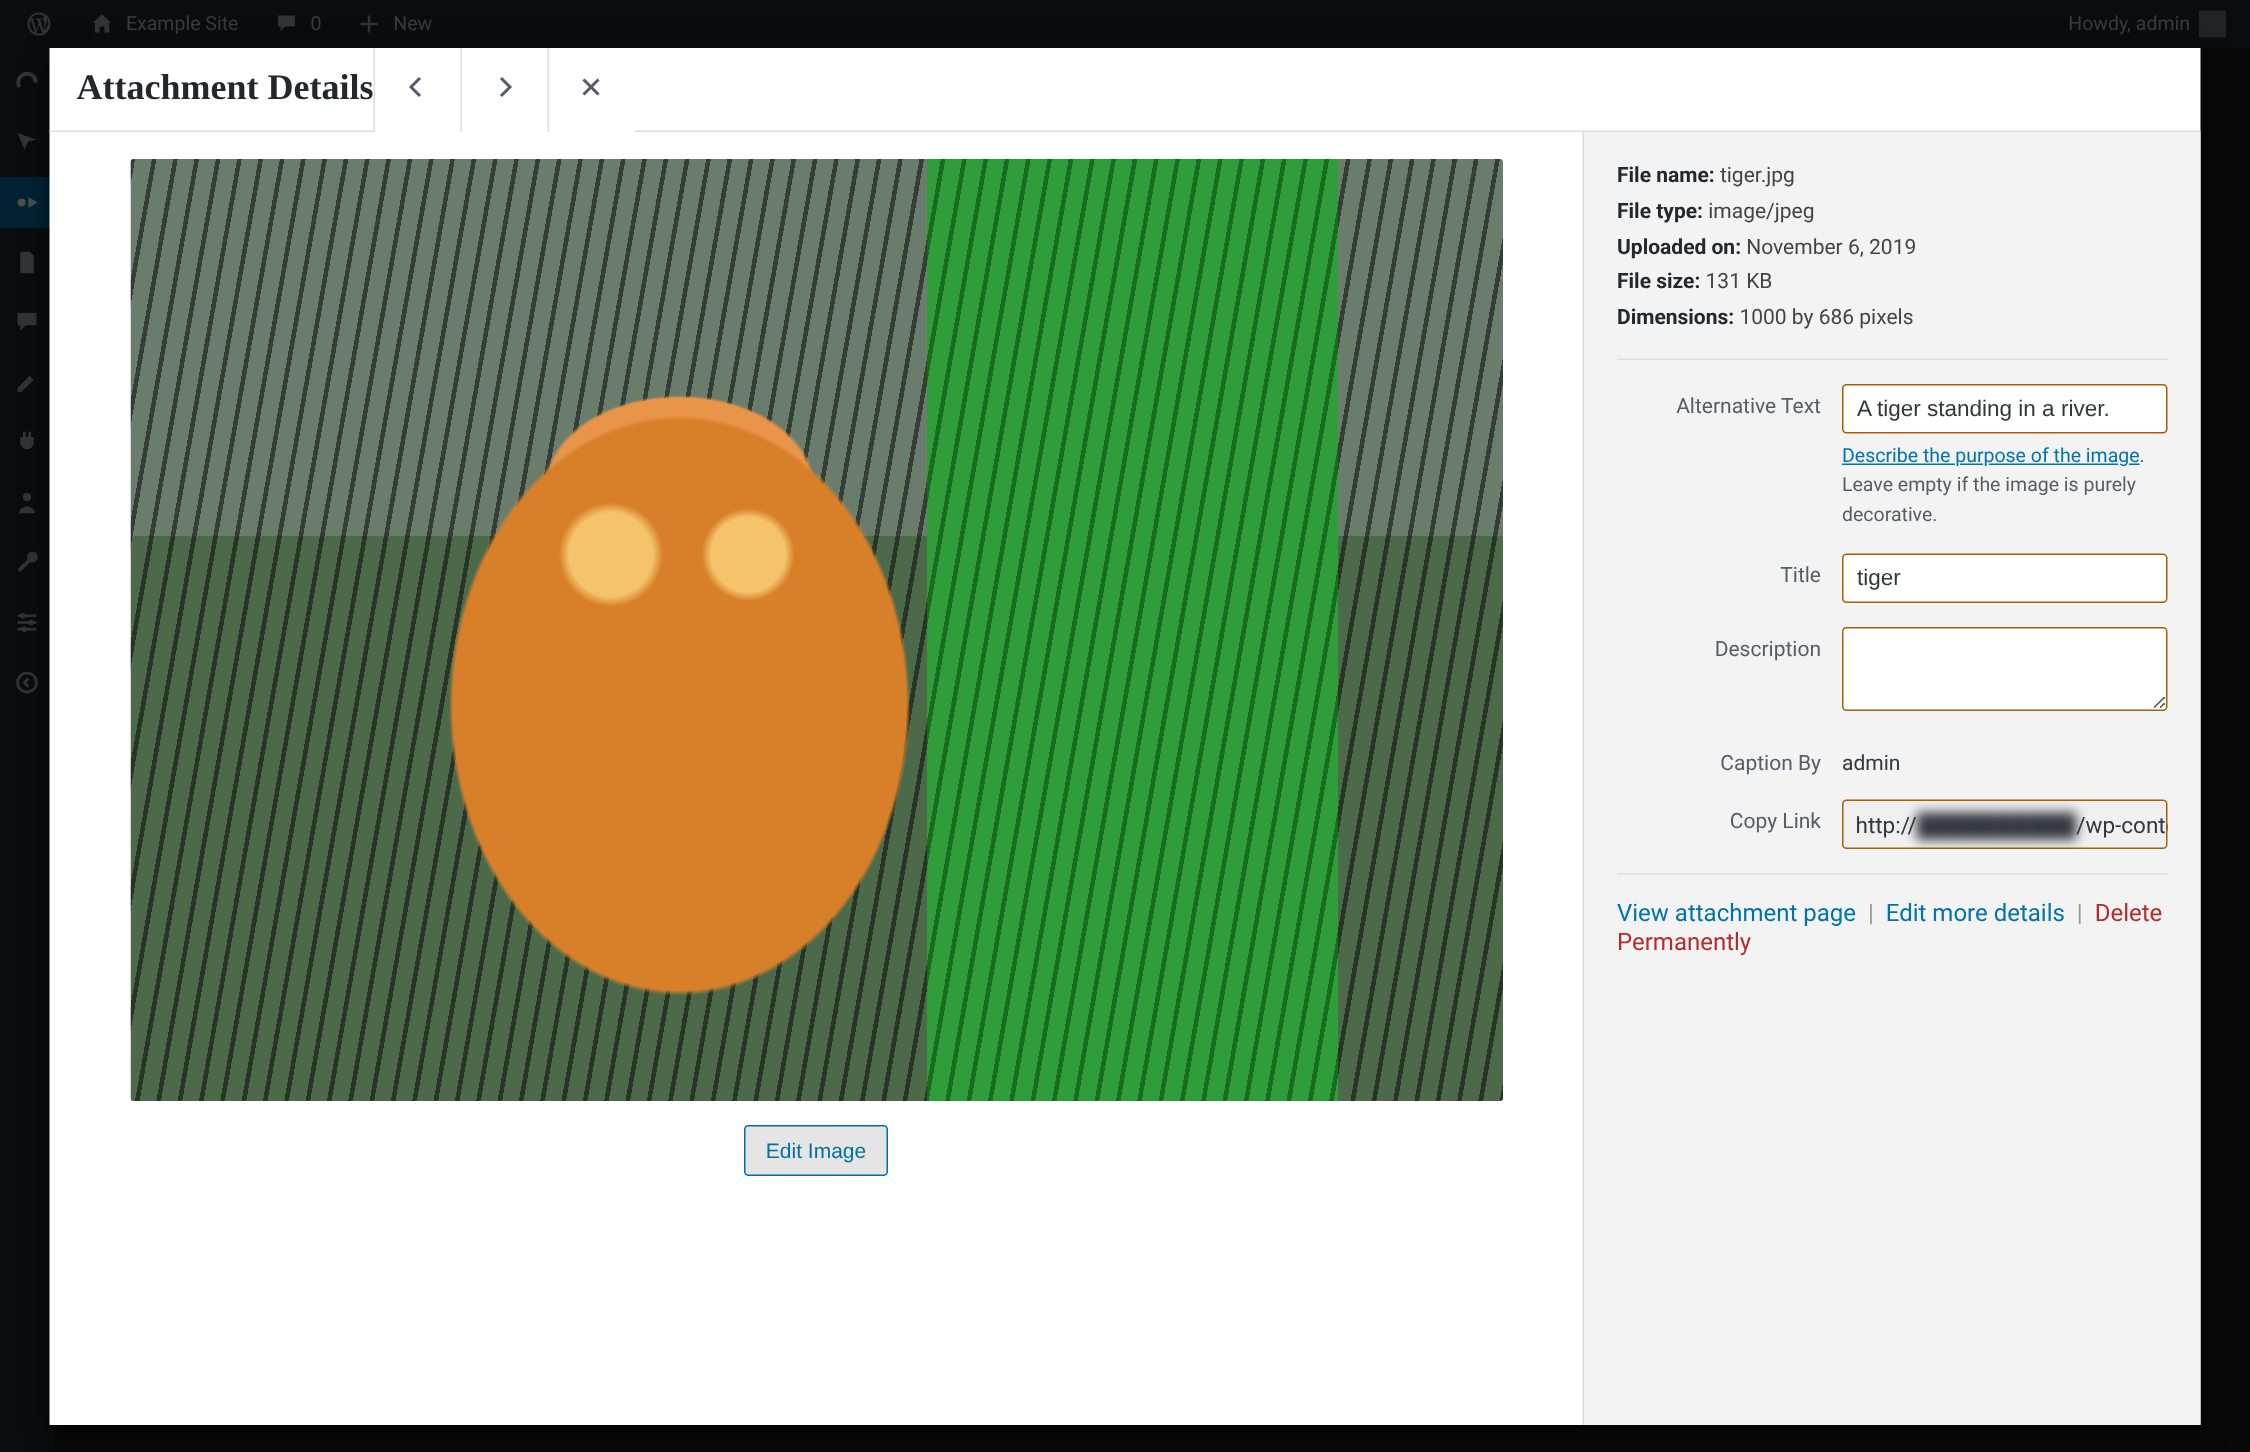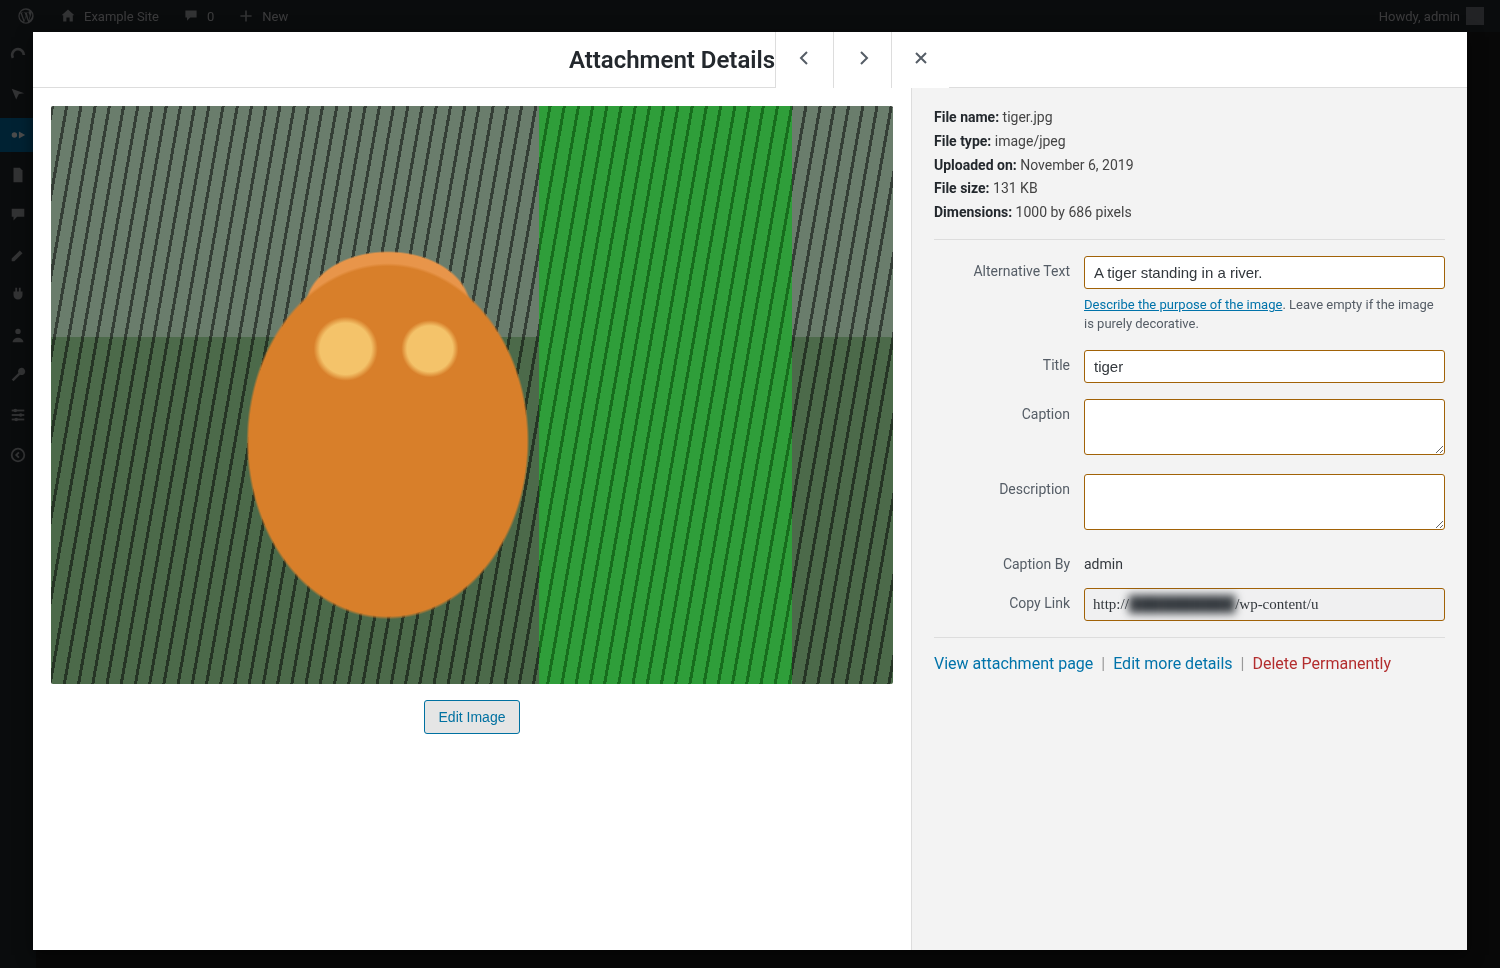--- a/index.html
+++ b/index.html
@@ -20,21 +20,21 @@
     .adm-sidebar .side-ico.curr { background:#0073aa; color:#fff; }
     .adm-sidebar .side-ico svg { width:18px; height:18px; }
     .side-frag { position:absolute; left:36px; top:32px; width:150px; background:#32373c; color:#fff; font-size:13px; padding:10px 12px; z-index:1; }
     .side-frag .f-line { padding:4px 0; }
 
     
     .overlay { position:absolute; inset:0; background:rgba(0,0,0,0.7); z-index:2; }
     .modal { position:absolute; top:32px; left:33px; right:33px; bottom:18px; background:#fff; display:flex; flex-direction:column; z-index:3; box-shadow:0 5px 15px rgba(0,0,0,.5); }
 
     
-    .m-header { height:56px; border-bottom:1px solid #ddd; display:flex; align-items:center; justify-content:center; padding-left:18px; }
+    .m-header { height:56px; border-bottom:1px solid #ddd; display:flex; align-items:center; justify-content:flex-start; padding-left:18px;font-family:Liberation Serif, serif; }
     .m-title { font-size:24px; font-weight:600; color:#23282d; }
     .m-nav { display:flex; height:56px; }
     .m-nav button { width:58px; height:56px; background:#fff; border:0; border-left:1px solid #ddd; display:flex; align-items:center; justify-content:center; cursor:pointer; color:#555d66; }
     .m-nav button svg { width:20px; height:20px; }
 
     
     .m-body { flex:1; display:flex; min-height:0; }
     .m-main { flex:1; padding:18px; display:flex; flex-direction:column; align-items:center; overflow:auto; }
     .image-box { width:100%; max-width:915px; }
     .image-box .tiger { width:100%; aspect-ratio:1000/686; border:0; display:block; }
@@ -48,21 +48,21 @@
         repeating-linear-gradient(100deg, rgba(0,0,0,.5) 0 3px, transparent 3px 14px),
         linear-gradient(90deg, transparent 0 58%, #2f9e3a 58% 88%, transparent 88%),
         linear-gradient(180deg, #6a7d6c 0 40%, #4c6a4a 40% 100%);
       background-blend-mode: normal, normal, normal, normal, overlay, normal, normal;
       border-radius:2px;
     }
     .edit-img-wrap { margin-top:16px; }
     .btn-secondary { background:#e5e5e5; border:1px solid #0071a1; color:#0071a1; padding:8px 14px; font-size:14px; border-radius:3px; cursor:pointer; }
 
     
-    .m-side { width:556px; border-left:1px solid #ddd; background:#f3f3f3; padding:18px 22px; overflow:auto; font-size:14px; color:#444; }
+    .m-side { width:412px; border-left:1px solid #ddd; background:#f3f3f3; padding:18px 22px; overflow:auto; font-size:14px; color:#444; }
     .meta-block { line-height:1.7; margin-bottom:14px; }
     .meta-block b { color:#23282d; }
     .hr { border:0; border-top:1px solid #ddd; margin:10px 0 16px; }
 
     .field-row { display:flex; align-items:flex-start; margin-bottom:16px; }
     .field-row .lbl { width:150px; text-align:right; padding-right:14px; padding-top:7px; color:#555d66; font-size:14px; }
     .field-row .ctrl { flex:1; }
     .field-row input[type=text], .field-row textarea { width:100%; padding:7px 9px; font-size:15px; border:1px solid #a16207; border-radius:3px; background:#fff; color:#32373c; }
     .field-row .ro input { background:#f0f0f1; }
     .field-row textarea { min-height:56px; resize:both; font-family:inherit; }
@@ -252,45 +252,39 @@
         </div>
       </div>
 
       <div class="field-row">
         <div class="lbl">Title</div>
         <div class="ctrl">
           <input type="text" value="tiger" style="">
         </div>
       </div>
 
-      <div class="field-row">
-        <div class="lbl">Caption</div>
-        <div class="ctrl">
-          <textarea style=""></textarea>
-        </div>
-      </div>
 
       <div class="field-row">
         <div class="lbl">Description</div>
         <div class="ctrl">
           <textarea style=""></textarea>
         </div>
       </div>
 
       <div class="field-row">
         <div class="lbl">Caption By</div>
         <div class="ctrl static-val">admin</div>
       </div>
 
       <div class="field-row">
         <div class="lbl">Copy Link</div>
         <div class="ctrl ro">
           <div style="position:relative;">
             <input type="text" readonly="" style="padding-left: 9px;">
-          <div style="position: absolute; inset: 0px; display: flex; align-items: center; padding: 0px 9px; font-size: 15px; color: rgb(50, 55, 60); pointer-events: none; overflow: hidden; white-space: nowrap; font-family: Liberation Serif, serif;">
+          <div style="position: absolute; inset: 0px; display: flex; align-items: center; padding: 0px 9px; font-size: 15px; color: rgb(50, 55, 60); pointer-events: none; overflow: hidden; white-space: nowrap;">
                 <span>http://</span>
                 <span class="blurred">██████████</span>
                 <span>/wp-content/u</span>
               </div></div>
         </div>
       </div>
 
       <hr class="hr">
 
       <div class="actions">

